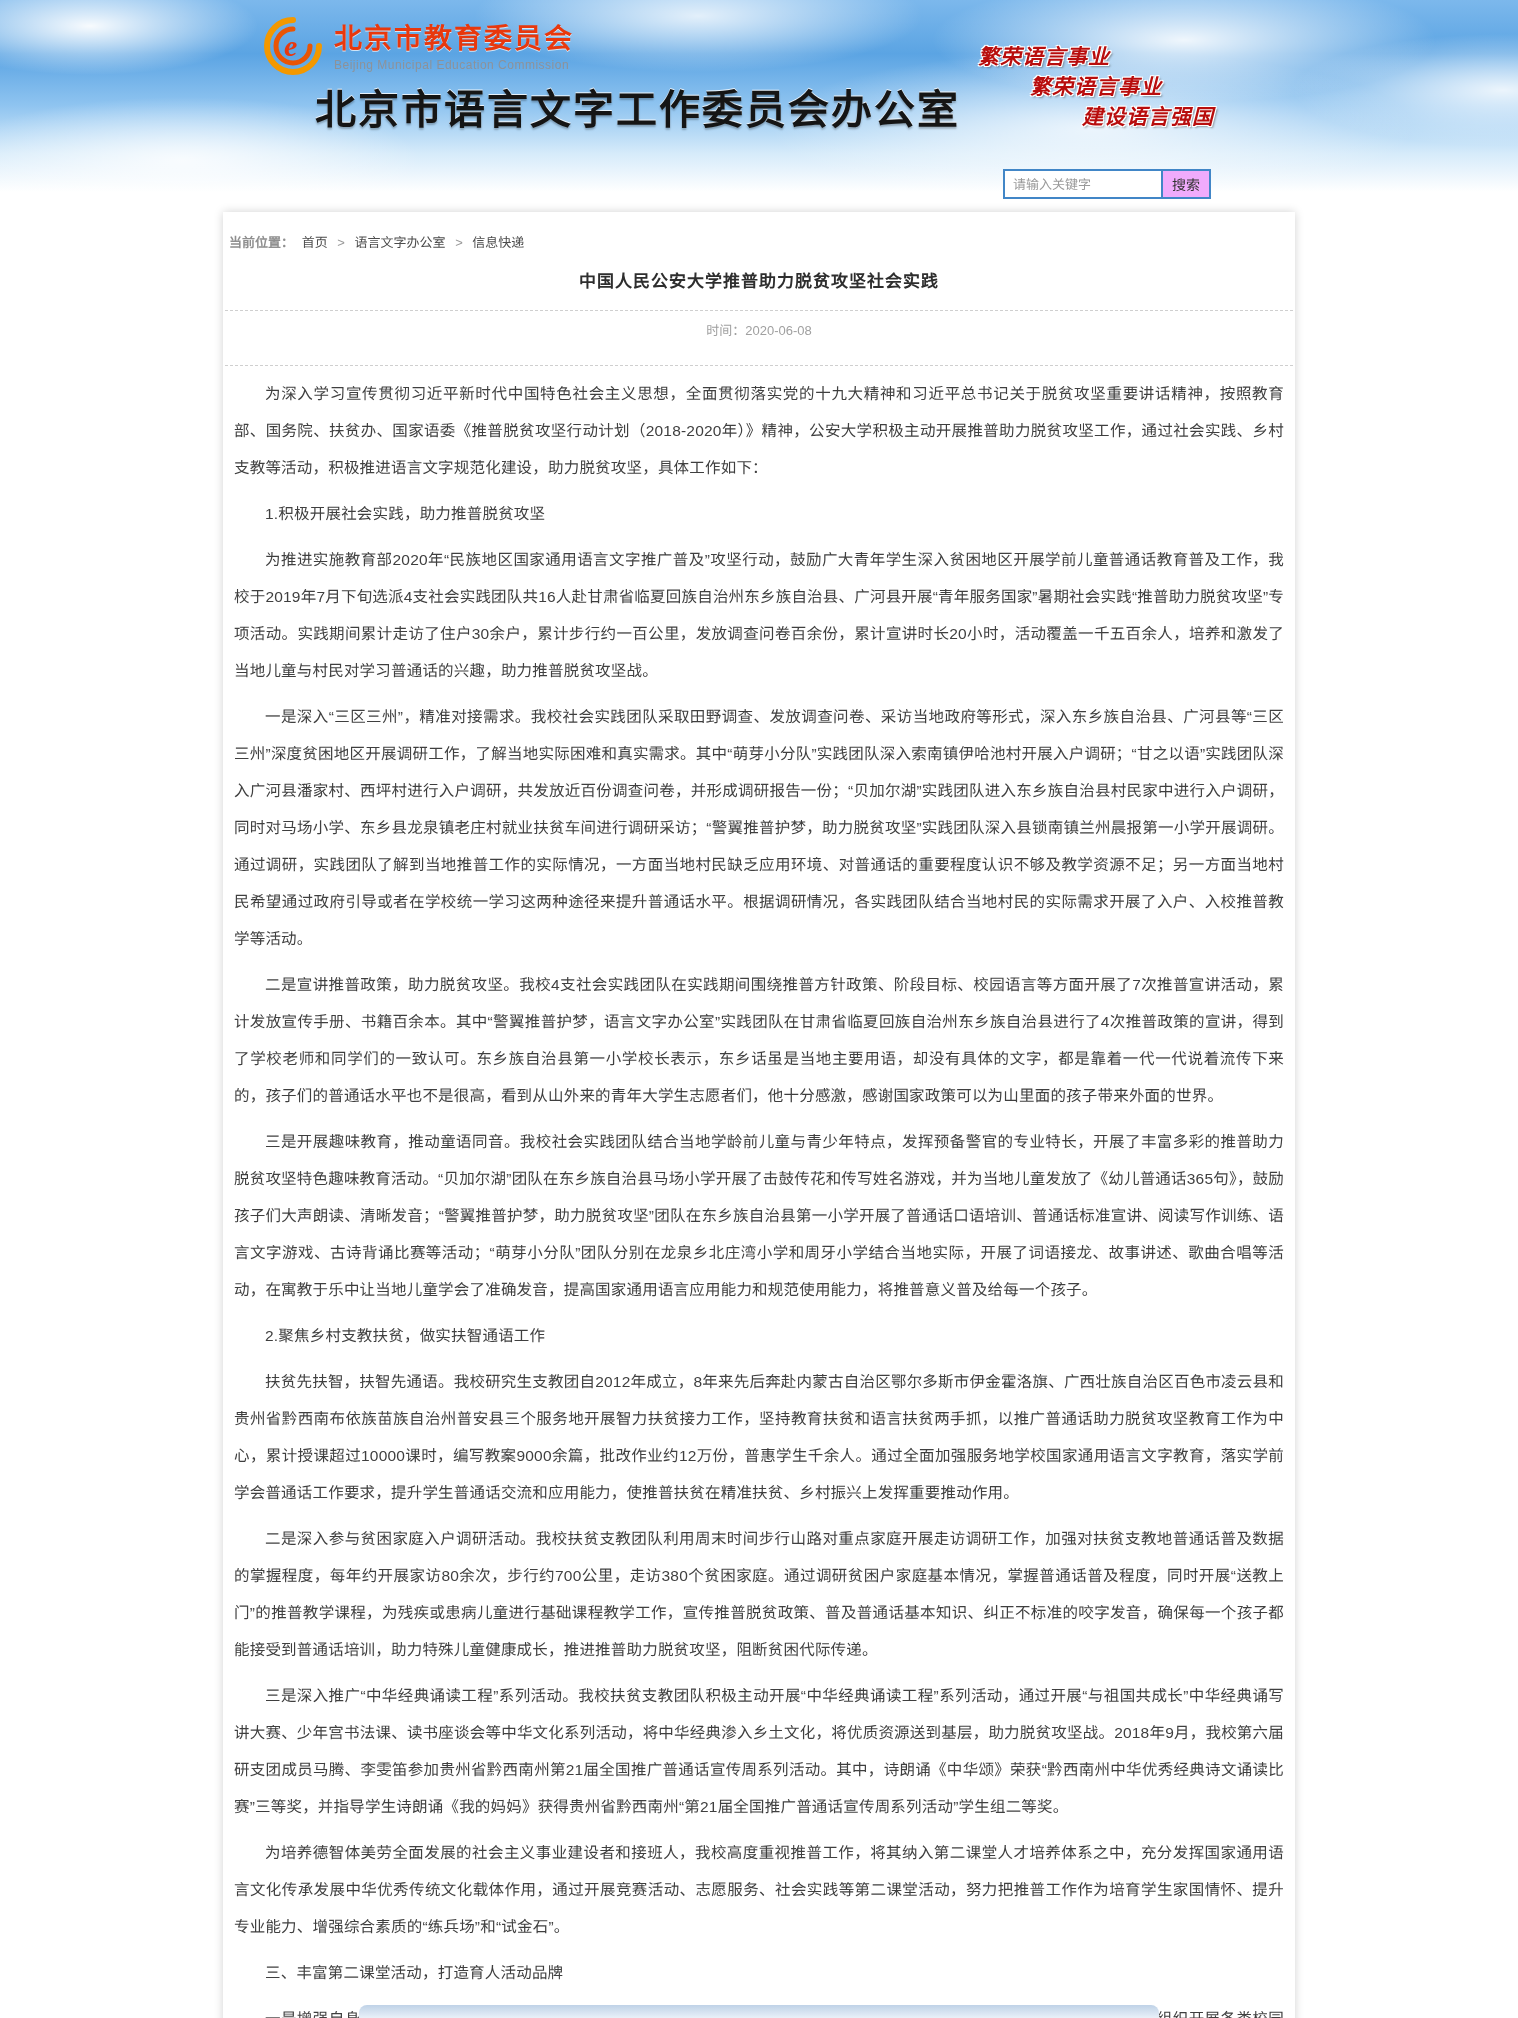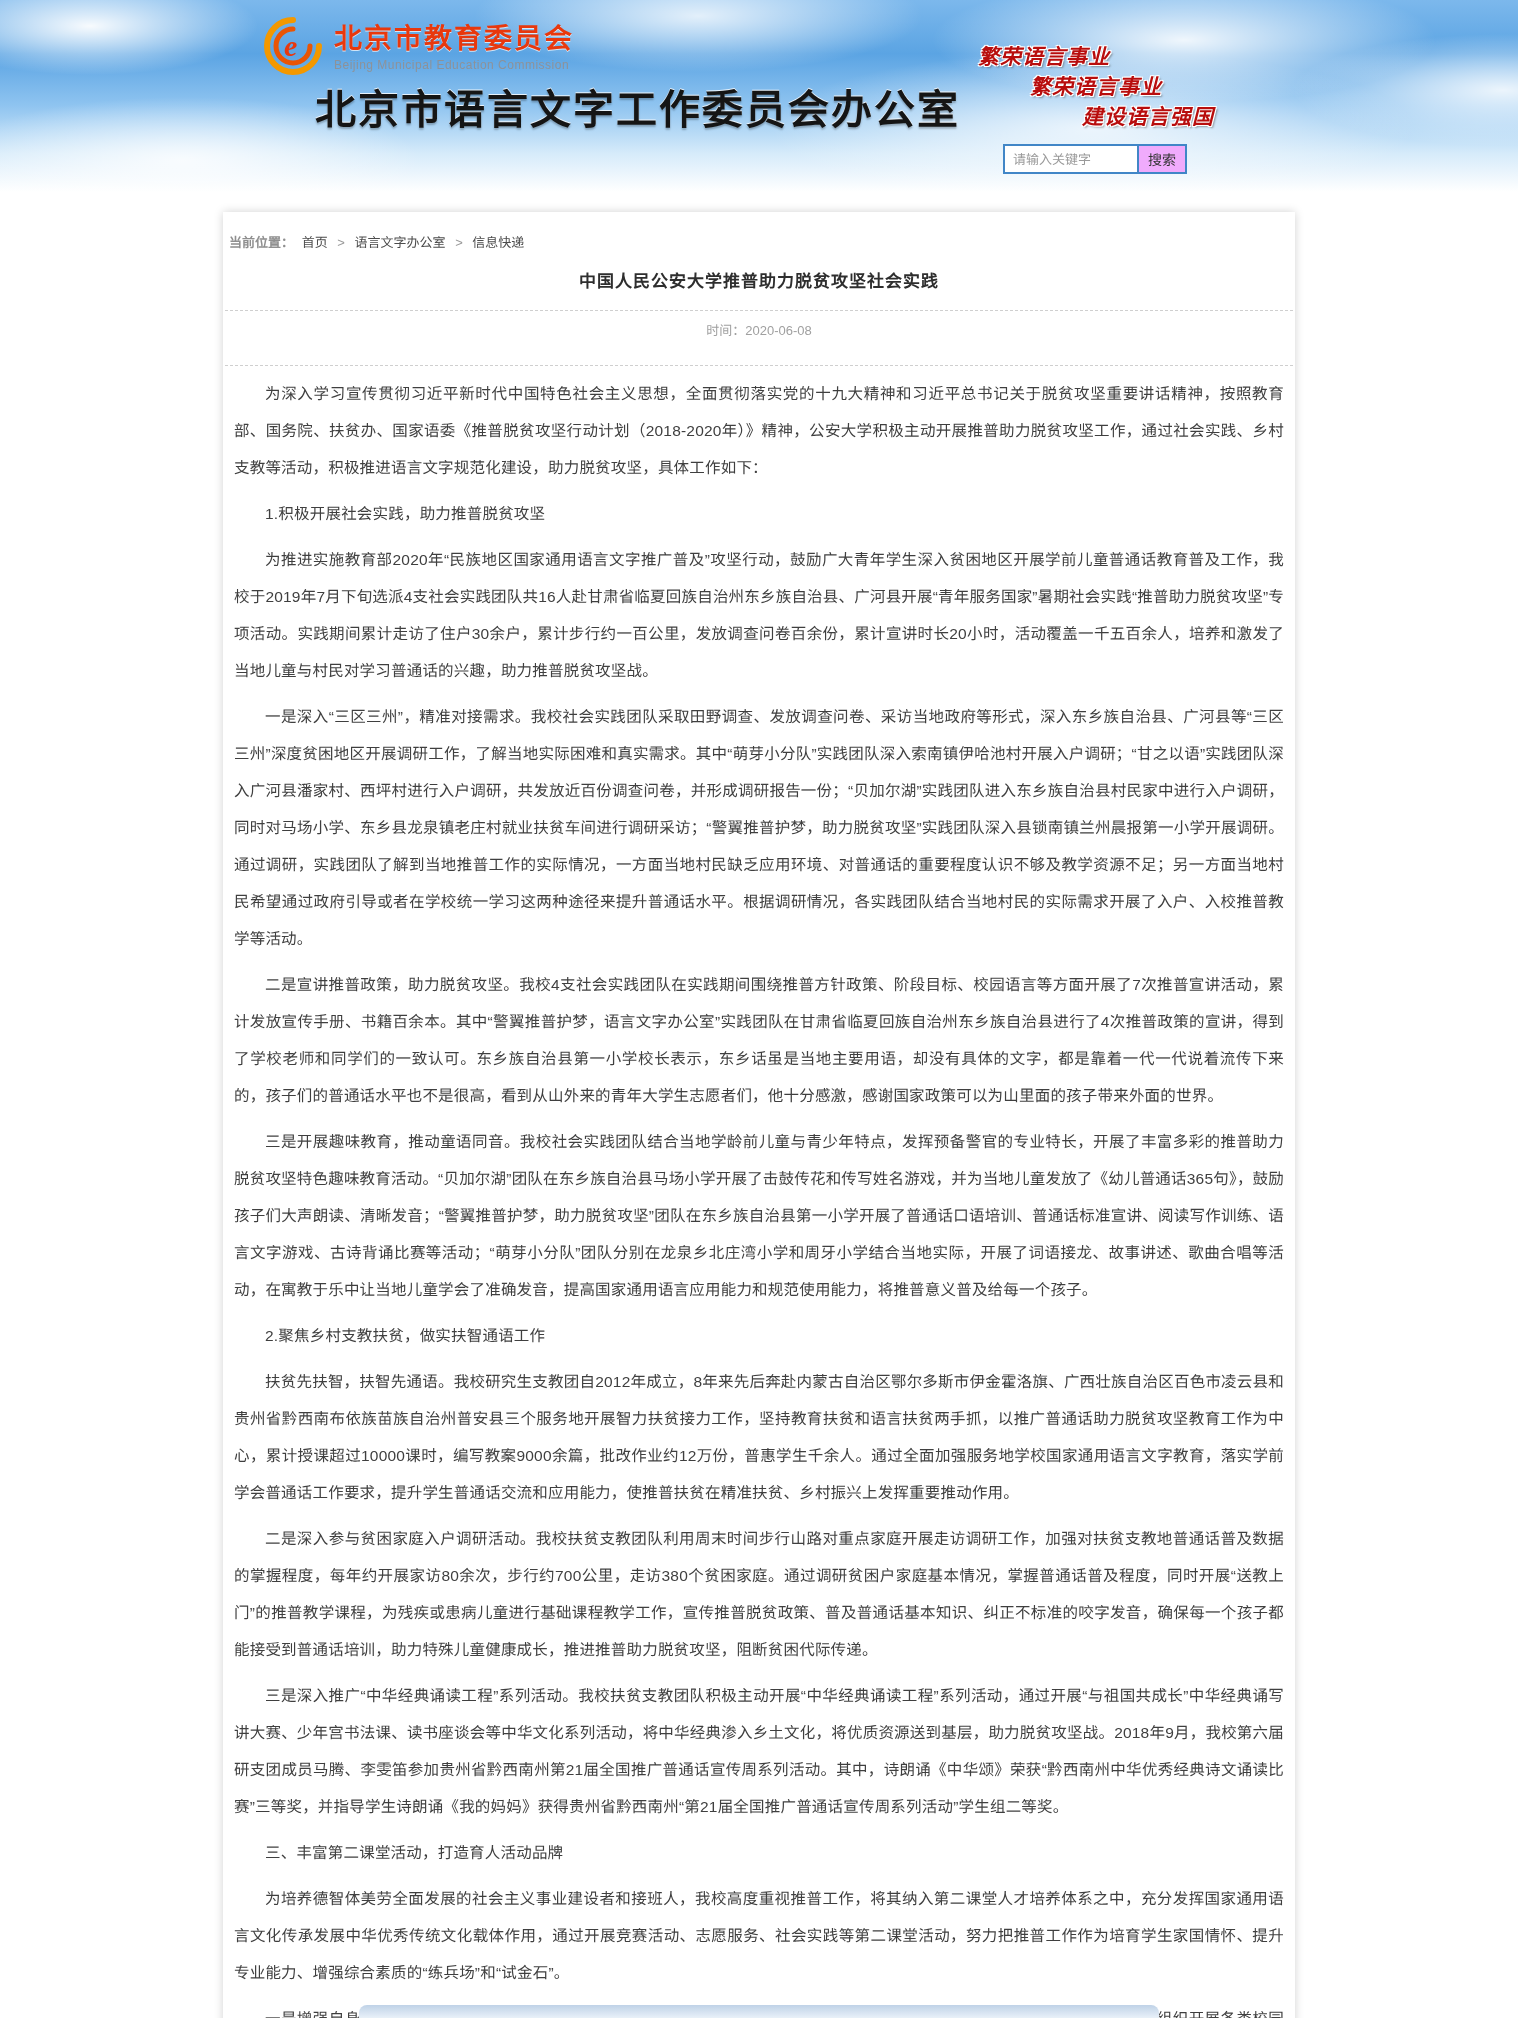--- a/index.html
+++ b/index.html
@@ -33,21 +33,21 @@
   .slogans{position:absolute;left:978px;top:42px;}
   .slogan{
     font-size:21px;font-weight:bold;font-style:italic;color:#b80d0d;
     line-height:30px;white-space:nowrap;letter-spacing:1px;
     text-shadow:-1px -1px 0 #fff,1px -1px 0 #fff,-1px 1px 0 #fff,1px 1px 0 #fff,2px 2px 2px rgba(60,60,60,.45);
   }
   .slogan:nth-child(2){margin-left:52px;}
   .slogan:nth-child(3){margin-left:104px;}
 
   .searchbar{
-    position:absolute;left:1003px;top:144px;width:184px;height:30px;
+    position:absolute;left:1003px;top:169px;width:208px;height:30px;
     display:flex;border:2px solid #4186c7;background:#fff;box-sizing:border-box;
   }
   .searchbar input{
     flex:1;border:none;outline:none;padding:0 8px;font-size:13px;color:#444;
     font-family:inherit;background:#fff;min-width:0;
   }
   .searchbar input::placeholder{color:#9a9a9a;}
   .search-btn{
     width:48px;border:none;border-left:2px solid #4186c7;background:#f0abfc;
     font-size:14px;color:#333;cursor:pointer;font-family:inherit;padding:0;
@@ -140,20 +140,20 @@
         <p>为深入学习宣传贯彻习近平新时代中国特色社会主义思想，全面贯彻落实党的十九大精神和习近平总书记关于脱贫攻坚重要讲话精神，按照教育部、国务院、扶贫办、国家语委《推普脱贫攻坚行动计划（2018-2020年）》精神，公安大学积极主动开展推普助力脱贫攻坚工作，通过社会实践、乡村支教等活动，积极推进语言文字规范化建设，助力脱贫攻坚，具体工作如下：</p>
         <p>1.积极开展社会实践，助力推普脱贫攻坚</p>
         <p>为推进实施教育部2020年“民族地区国家通用语言文字推广普及”攻坚行动，鼓励广大青年学生深入贫困地区开展学前儿童普通话教育普及工作，我校于2019年7月下旬选派4支社会实践团队共16人赴甘肃省临夏回族自治州东乡族自治县、广河县开展“青年服务国家”暑期社会实践“推普助力脱贫攻坚”专项活动。实践期间累计走访了住户30余户，累计步行约一百公里，发放调查问卷百余份，累计宣讲时长20小时，活动覆盖一千五百余人，培养和激发了当地儿童与村民对学习普通话的兴趣，助力推普脱贫攻坚战。</p>
         <p>一是深入“三区三州”，精准对接需求。我校社会实践团队采取田野调查、发放调查问卷、采访当地政府等形式，深入东乡族自治县、广河县等“三区三州”深度贫困地区开展调研工作，了解当地实际困难和真实需求。其中“萌芽小分队”实践团队深入索南镇伊哈池村开展入户调研；“甘之以语”实践团队深入广河县潘家村、西坪村进行入户调研，共发放近百份调查问卷，并形成调研报告一份；“贝加尔湖”实践团队进入东乡族自治县村民家中进行入户调研，同时对马场小学、东乡县龙泉镇老庄村就业扶贫车间进行调研采访；“警翼推普护梦，助力脱贫攻坚”实践团队深入县锁南镇兰州晨报第一小学开展调研。通过调研，实践团队了解到当地推普工作的实际情况，一方面当地村民缺乏应用环境、对普通话的重要程度认识不够及教学资源不足；另一方面当地村民希望通过政府引导或者在学校统一学习这两种途径来提升普通话水平。根据调研情况，各实践团队结合当地村民的实际需求开展了入户、入校推普教学等活动。</p>
         <p>二是宣讲推普政策，助力脱贫攻坚。我校4支社会实践团队在实践期间围绕推普方针政策、阶段目标、校园语言等方面开展了7次推普宣讲活动，累计发放宣传手册、书籍百余本。其中“警翼推普护梦，语言文字办公室”实践团队在甘肃省临夏回族自治州东乡族自治县进行了4次推普政策的宣讲，得到了学校老师和同学们的一致认可。东乡族自治县第一小学校长表示，东乡话虽是当地主要用语，却没有具体的文字，都是靠着一代一代说着流传下来的，孩子们的普通话水平也不是很高，看到从山外来的青年大学生志愿者们，他十分感激，感谢国家政策可以为山里面的孩子带来外面的世界。</p>
         <p>三是开展趣味教育，推动童语同音。我校社会实践团队结合当地学龄前儿童与青少年特点，发挥预备警官的专业特长，开展了丰富多彩的推普助力脱贫攻坚特色趣味教育活动。“贝加尔湖”团队在东乡族自治县马场小学开展了击鼓传花和传写姓名游戏，并为当地儿童发放了《幼儿普通话365句》，鼓励孩子们大声朗读、清晰发音；“警翼推普护梦，助力脱贫攻坚”团队在东乡族自治县第一小学开展了普通话口语培训、普通话标准宣讲、阅读写作训练、语言文字游戏、古诗背诵比赛等活动；“萌芽小分队”团队分别在龙泉乡北庄湾小学和周牙小学结合当地实际，开展了词语接龙、故事讲述、歌曲合唱等活动，在寓教于乐中让当地儿童学会了准确发音，提高国家通用语言应用能力和规范使用能力，将推普意义普及给每一个孩子。</p>
         <p>2.聚焦乡村支教扶贫，做实扶智通语工作</p>
         <p>扶贫先扶智，扶智先通语。我校研究生支教团自2012年成立，8年来先后奔赴内蒙古自治区鄂尔多斯市伊金霍洛旗、广西壮族自治区百色市凌云县和贵州省黔西南布依族苗族自治州普安县三个服务地开展智力扶贫接力工作，坚持教育扶贫和语言扶贫两手抓，以推广普通话助力脱贫攻坚教育工作为中心，累计授课超过10000课时，编写教案9000余篇，批改作业约12万份，普惠学生千余人。通过全面加强服务地学校国家通用语言文字教育，落实学前学会普通话工作要求，提升学生普通话交流和应用能力，使推普扶贫在精准扶贫、乡村振兴上发挥重要推动作用。</p>
         <p>二是深入参与贫困家庭入户调研活动。我校扶贫支教团队利用周末时间步行山路对重点家庭开展走访调研工作，加强对扶贫支教地普通话普及数据的掌握程度，每年约开展家访80余次，步行约700公里，走访380个贫困家庭。通过调研贫困户家庭基本情况，掌握普通话普及程度，同时开展“送教上门”的推普教学课程，为残疾或患病儿童进行基础课程教学工作，宣传推普脱贫政策、普及普通话基本知识、纠正不标准的咬字发音，确保每一个孩子都能接受到普通话培训，助力特殊儿童健康成长，推进推普助力脱贫攻坚，阻断贫困代际传递。</p>
         <p>三是深入推广“中华经典诵读工程”系列活动。我校扶贫支教团队积极主动开展“中华经典诵读工程”系列活动，通过开展“与祖国共成长”中华经典诵写讲大赛、少年宫书法课、读书座谈会等中华文化系列活动，将中华经典渗入乡土文化，将优质资源送到基层，助力脱贫攻坚战。2018年9月，我校第六届研支团成员马腾、李雯笛参加贵州省黔西南州第21届全国推广普通话宣传周系列活动。其中，诗朗诵《中华颂》荣获“黔西南州中华优秀经典诗文诵读比赛”三等奖，并指导学生诗朗诵《我的妈妈》获得贵州省黔西南州“第21届全国推广普通话宣传周系列活动”学生组二等奖。</p>
+        <p>为培养德智体美劳全面发展的社会主义事业建设者和接班人，我校高度重视推普工作，将其纳入第二课堂人才培养体系之中，充分发挥国家通用语言文化传承发展中华优秀传统文化载体作用，通过开展竞赛活动、志愿服务、社会实践等第二课堂活动，努力把推普工作作为培育学生家国情怀、提升专业能力、增强综合素质的“练兵场”和“试金石”。</p>
         <p>三、丰富第二课堂活动，打造育人活动品牌</p>
-        <p>为培养德智体美劳全面发展的社会主义事业建设者和接班人，我校高度重视推普工作，将其纳入第二课堂人才培养体系之中，充分发挥国家通用语言文化传承发展中华优秀传统文化载体作用，通过开展竞赛活动、志愿服务、社会实践等第二课堂活动，努力把推普工作作为培育学生家国情怀、提升专业能力、增强综合素质的“练兵场”和“试金石”。</p>
         <p>一是增强自身素质，传承传统文化。我校以推普工作为抓手，进一步增强学生语言文字规范意识，弘扬传承中华经典文化，广泛组织开展各类校园文化活动，积极举办“风采杯”主持人大赛、“书法、篆刻、美术”作品网络展、学生书画大赛、“读书之星”评选大赛等各类比赛，打造迎新晚会、毕业生晚会、社团文化节、话剧小品等校园品牌，平均每年开展文化类赛事十余项，覆盖人次上千人。积极动员学生参与教育部、北京市举办的中华经典诵写讲大赛、人文知识大赛等各级文化类赛事，促进学生自觉传承与弘扬中华优秀传统文化，全面提升学生综合素质，切实做到以文育人、以文化人、以文培元、以文铸魂。</p>
       </div>
   </div>
 
   <div class="footer-sliver"></div>
 </div>
 
 </body></html>

